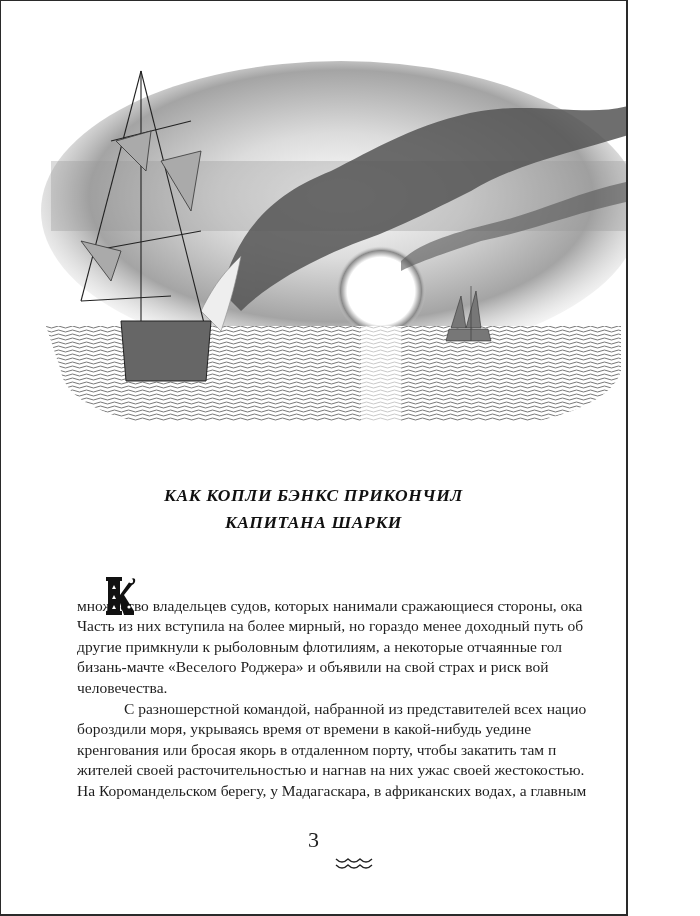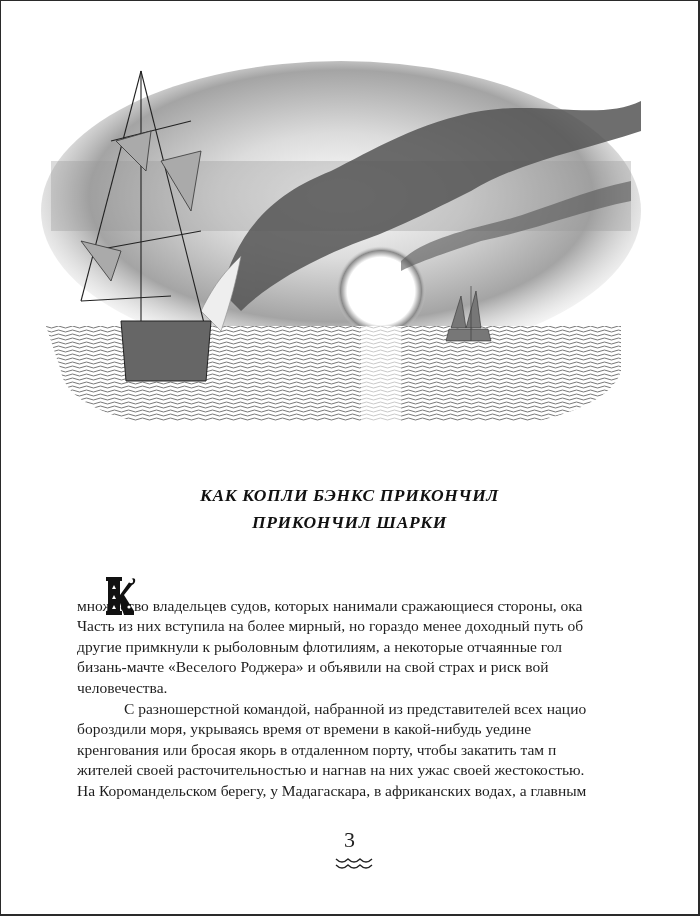--- a/index.html
+++ b/index.html
@@ -4,21 +4,21 @@
 <style>
   html, body { margin: 0; padding: 0; }
   body {
     width: 700px; height: 916px; overflow: hidden;
     background: #ffffff;
     font-family: "Liberation Serif", serif;
     color: #1a1a1a;
   }
   .page {
     position: relative;
-    width: 700px; height: 916px;
+    width: 628px; height: 916px;
     box-sizing: border-box;
     border: 1px solid #2a2a2a;
     border-right-width: 2px;
     border-bottom-width: 2px;
     background: #fff;
     overflow: hidden;
   }
   .illustration {
     position: absolute; left: 40px; top: 40px; width: 600px; height: 380px;
   }
@@ -105,21 +105,21 @@
     <path d="M40 200 L80 210 L70 240 Z M120 120 L160 110 L150 170 Z M75 100 L110 90 L105 130 Z" fill="#aaa" stroke="#333" stroke-width="0.8"></path>
     <g fill="#777" stroke="#333" stroke-width="0.6">
       <path d="M405 300 L450 300 L447 288 L408 288 Z"></path>
       <path d="M410 287 L420 255 L425 287 Z M425 287 L435 250 L440 287 Z"></path>
       <line x1="430" y1="245" x2="430" y2="300"></line>
     </g>
   </svg>
 
   <div class="title">
     <div>КАК КОПЛИ БЭНКС ПРИКОНЧИЛ</div>
-    <div>ПРИКОНЧИЛ ШАРКИ</div>
+    <div>КАПИТАНА ШАРКИ</div>
   </div>
 
   <div class="body-text">
     <div class="first-wrap">
       <div class="line first">
         <svg class="dropcap" viewBox="0 0 30 42">
           <rect x="2" y="6" width="12" height="34" fill="#111"></rect>
           <rect x="0" y="4" width="16" height="4" fill="#111"></rect>
           <rect x="0" y="38" width="16" height="4" fill="#111"></rect>
           <path d="M14 22 L24 8 Q26 4 29 6 Q30 10 26 12 L18 22 L28 38 L28 42 L18 42 L14 30 Z" fill="#111"></path>

